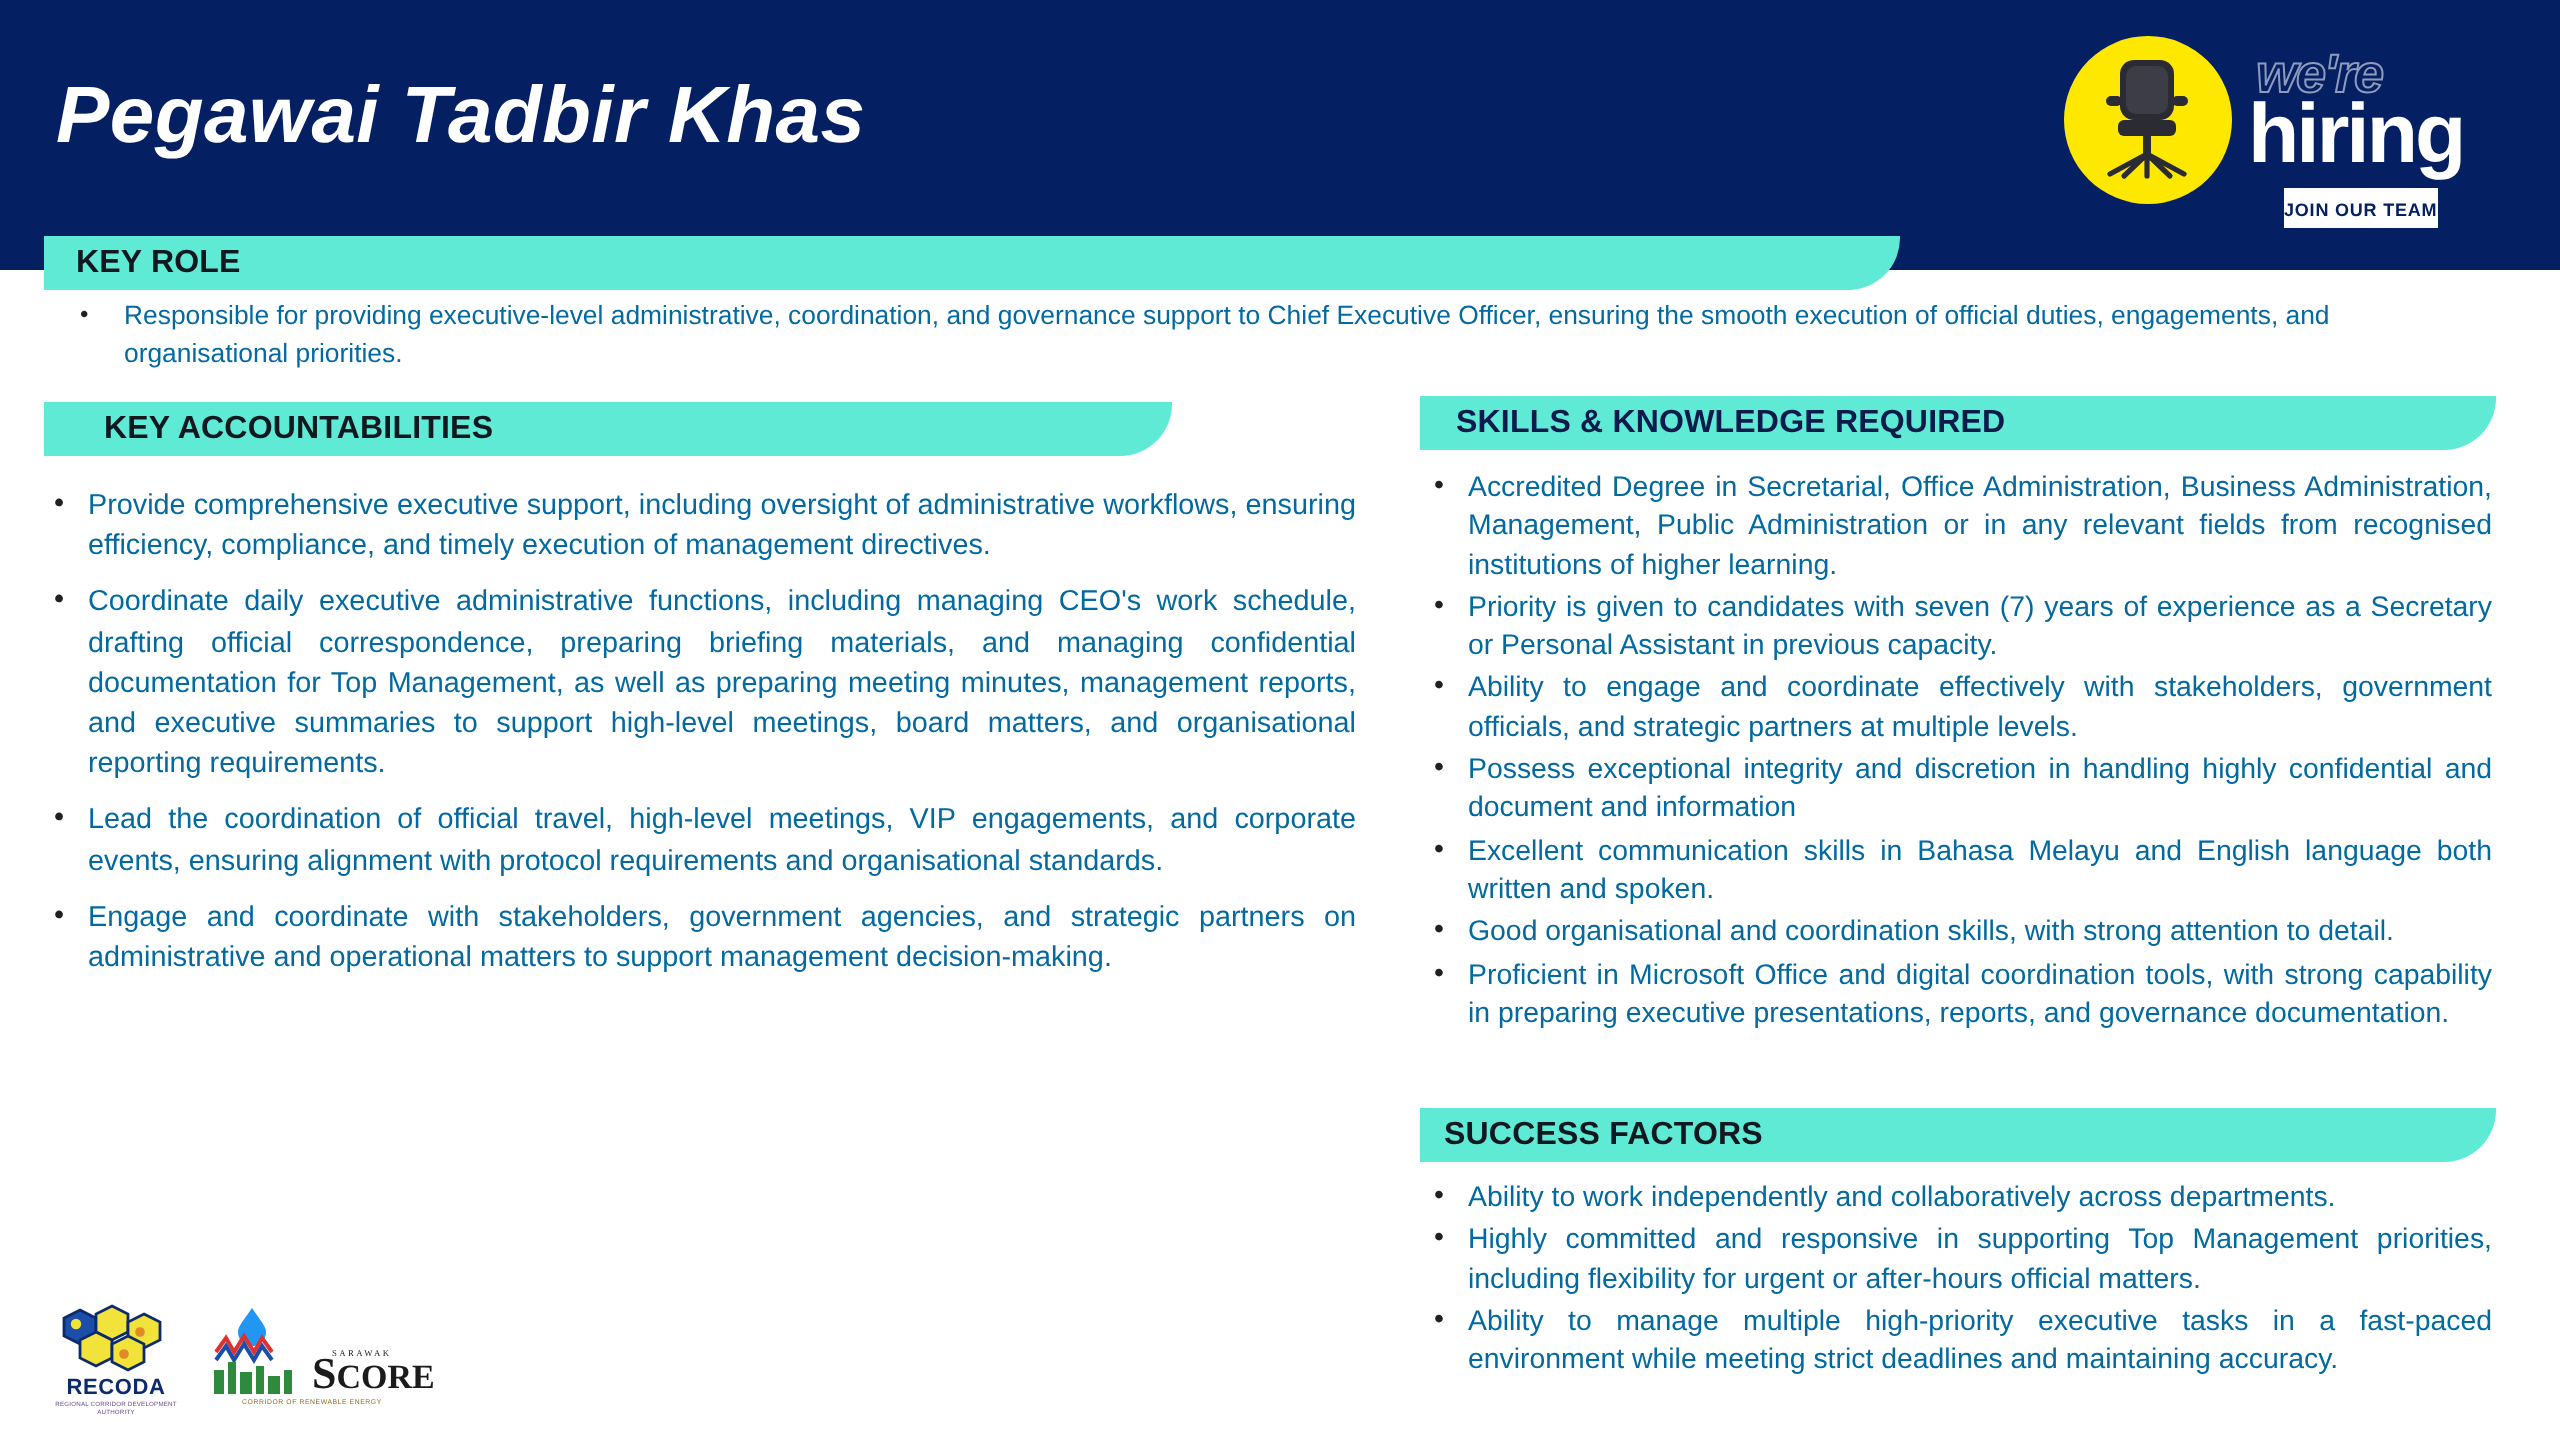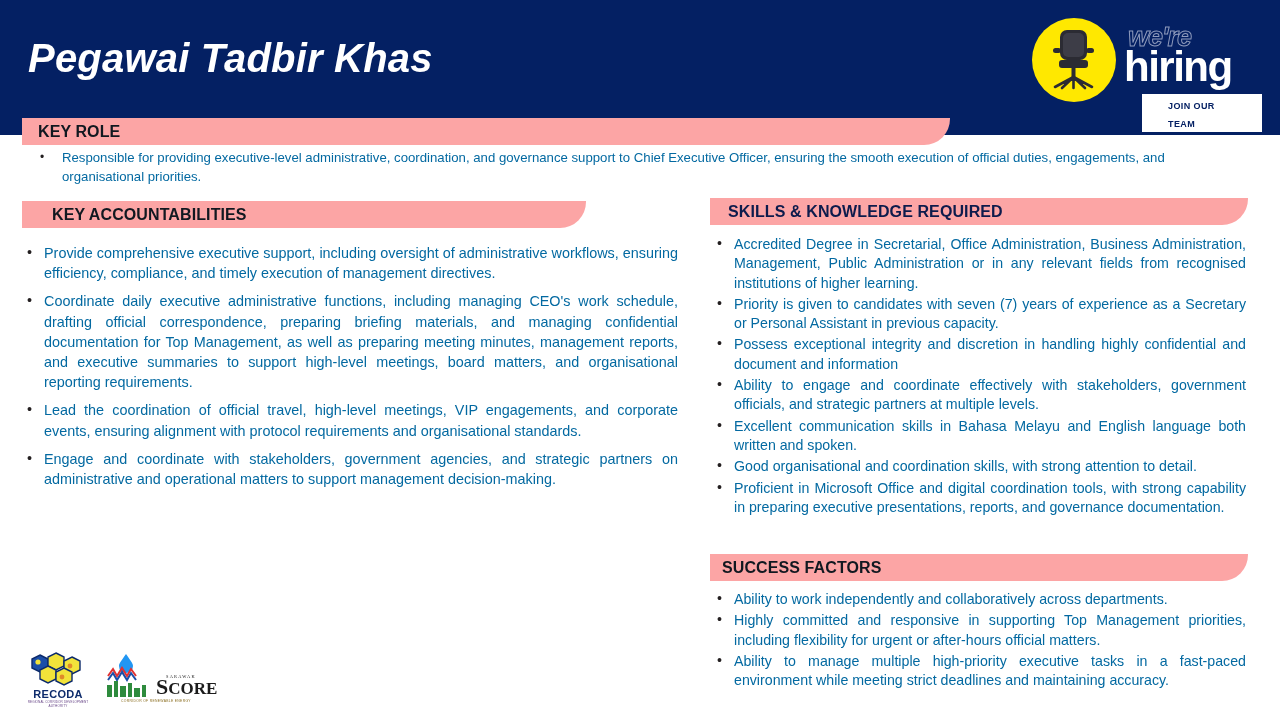--- a/index.html
+++ b/index.html
@@ -41,29 +41,29 @@
     -webkit-text-stroke: 1px #8f9bbd;
     letter-spacing: -1px;
   }
   .hiring-text {
     position: absolute; left: 92px; top: 30px;
     font-size: 42px; font-weight: 700; color: #ffffff;
     letter-spacing: -1.5px; line-height: 42px;
   }
   .join-box {
     position: absolute; left: 110px; top: 78px;
-    background: #ffffff; padding: 1px 26px;
+    background: #ffffff; padding: 1px 0;
   }
   .join-box span {
     font-size: 9px; font-weight: 700; color: #042063; letter-spacing: 0.4px;
   }
 
   
   .banner {
-    position: absolute; height: 27px; background: #fca5a5;
+    position: absolute; height: 27px; background: #5eead4;
     border-bottom-right-radius: 26px;
     display: flex; align-items: center;
   }
   .banner-label {
     font-size: 16px; font-weight: 700; color: #111820;
     letter-spacing: 0.1px; white-space: nowrap;
   }
   .banner-navy .banner-label { color: #0d1b4c; }
 
   #banner-key-role        { left: 22px;  top: 118px; width: 928px; }
@@ -189,22 +189,22 @@
     <li>Lead the coordination of official travel, high-level meetings, VIP engagements, and corporate events, ensuring alignment with protocol requirements and organisational standards.</li>
     <li>Engage and coordinate with stakeholders, government agencies, and strategic partners on administrative and operational matters to support management decision-making.</li>
   </ul>
 
   <div class="banner banner-navy" id="banner-skills">
     <span class="banner-label">SKILLS &amp; KNOWLEDGE REQUIRED</span>
   </div>
   <ul class="bullets" id="skills-list">
     <li>Accredited Degree in Secretarial, Office Administration, Business Administration, Management, Public Administration  or in any relevant fields from recognised institutions of higher learning.</li>
     <li>Priority is given to candidates with seven (7) years of experience as a Secretary or Personal Assistant in previous capacity.</li>
+    <li>Ability to engage and coordinate effectively with stakeholders, government officials, and strategic partners at multiple levels.</li>
     <li>Possess exceptional integrity and discretion in handling highly confidential and document and information</li>
-    <li>Ability to engage and coordinate effectively with stakeholders, government officials, and strategic partners at multiple levels.</li>
     <li>Excellent communication skills in Bahasa Melayu and English language both written and spoken.</li>
     <li>Good organisational and coordination skills, with strong attention to detail.</li>
     <li>Proficient in Microsoft Office and digital coordination tools, with strong capability in preparing executive presentations, reports, and governance documentation.</li>
   </ul>
 
   <div class="banner" id="banner-success">
     <span class="banner-label">SUCCESS FACTORS</span>
   </div>
   <ul class="bullets" id="success-list">
     <li>Ability to work independently and collaboratively across departments.</li>

